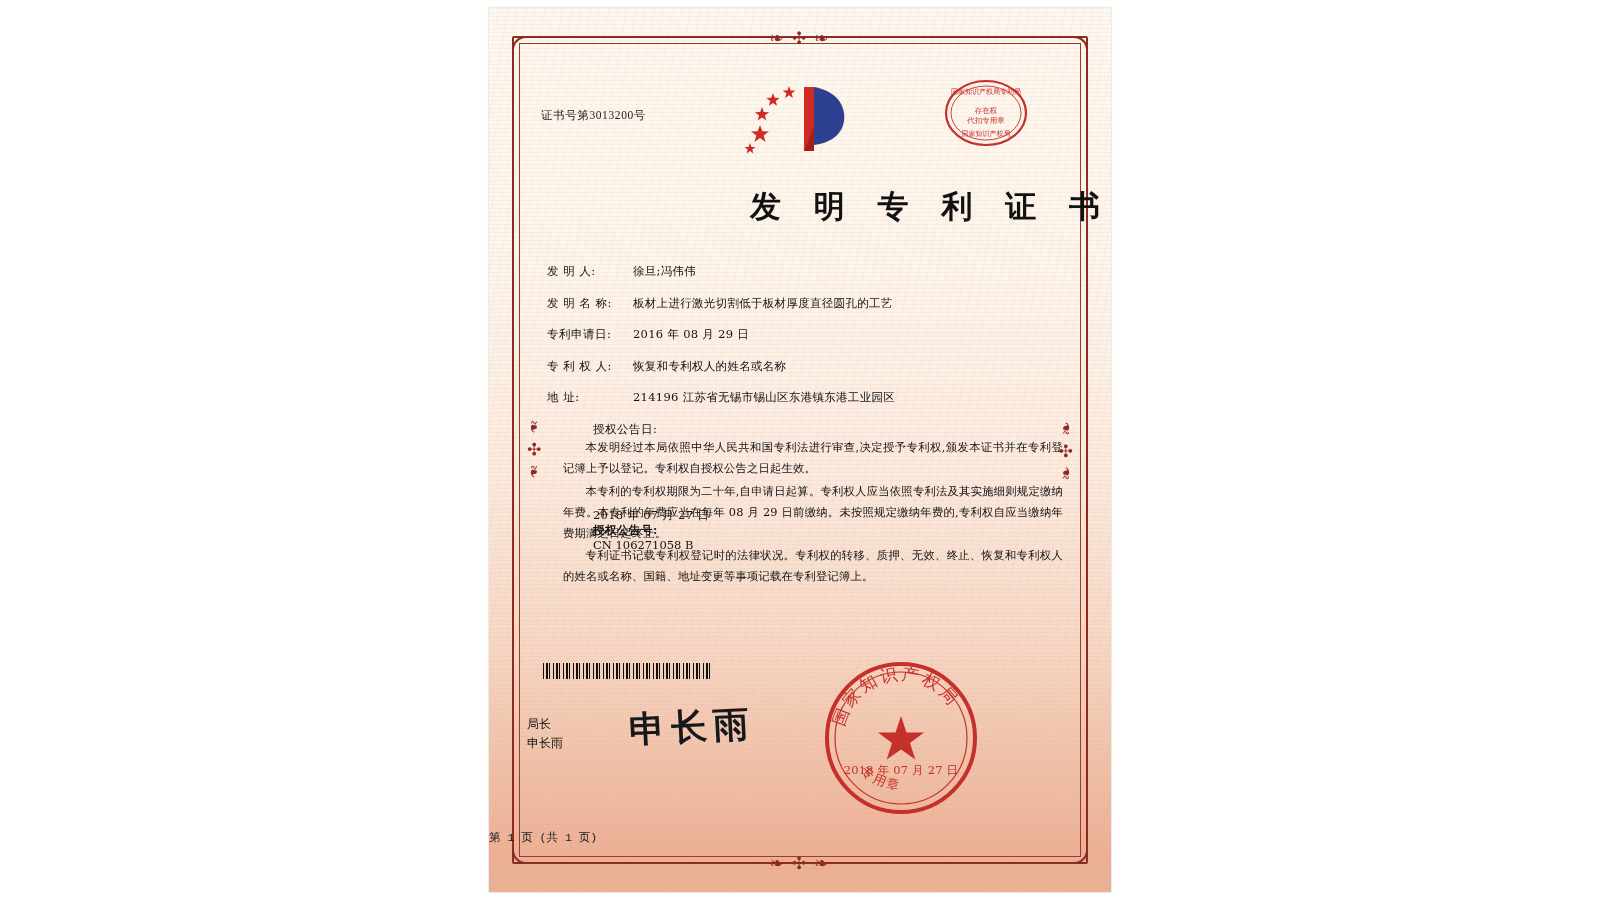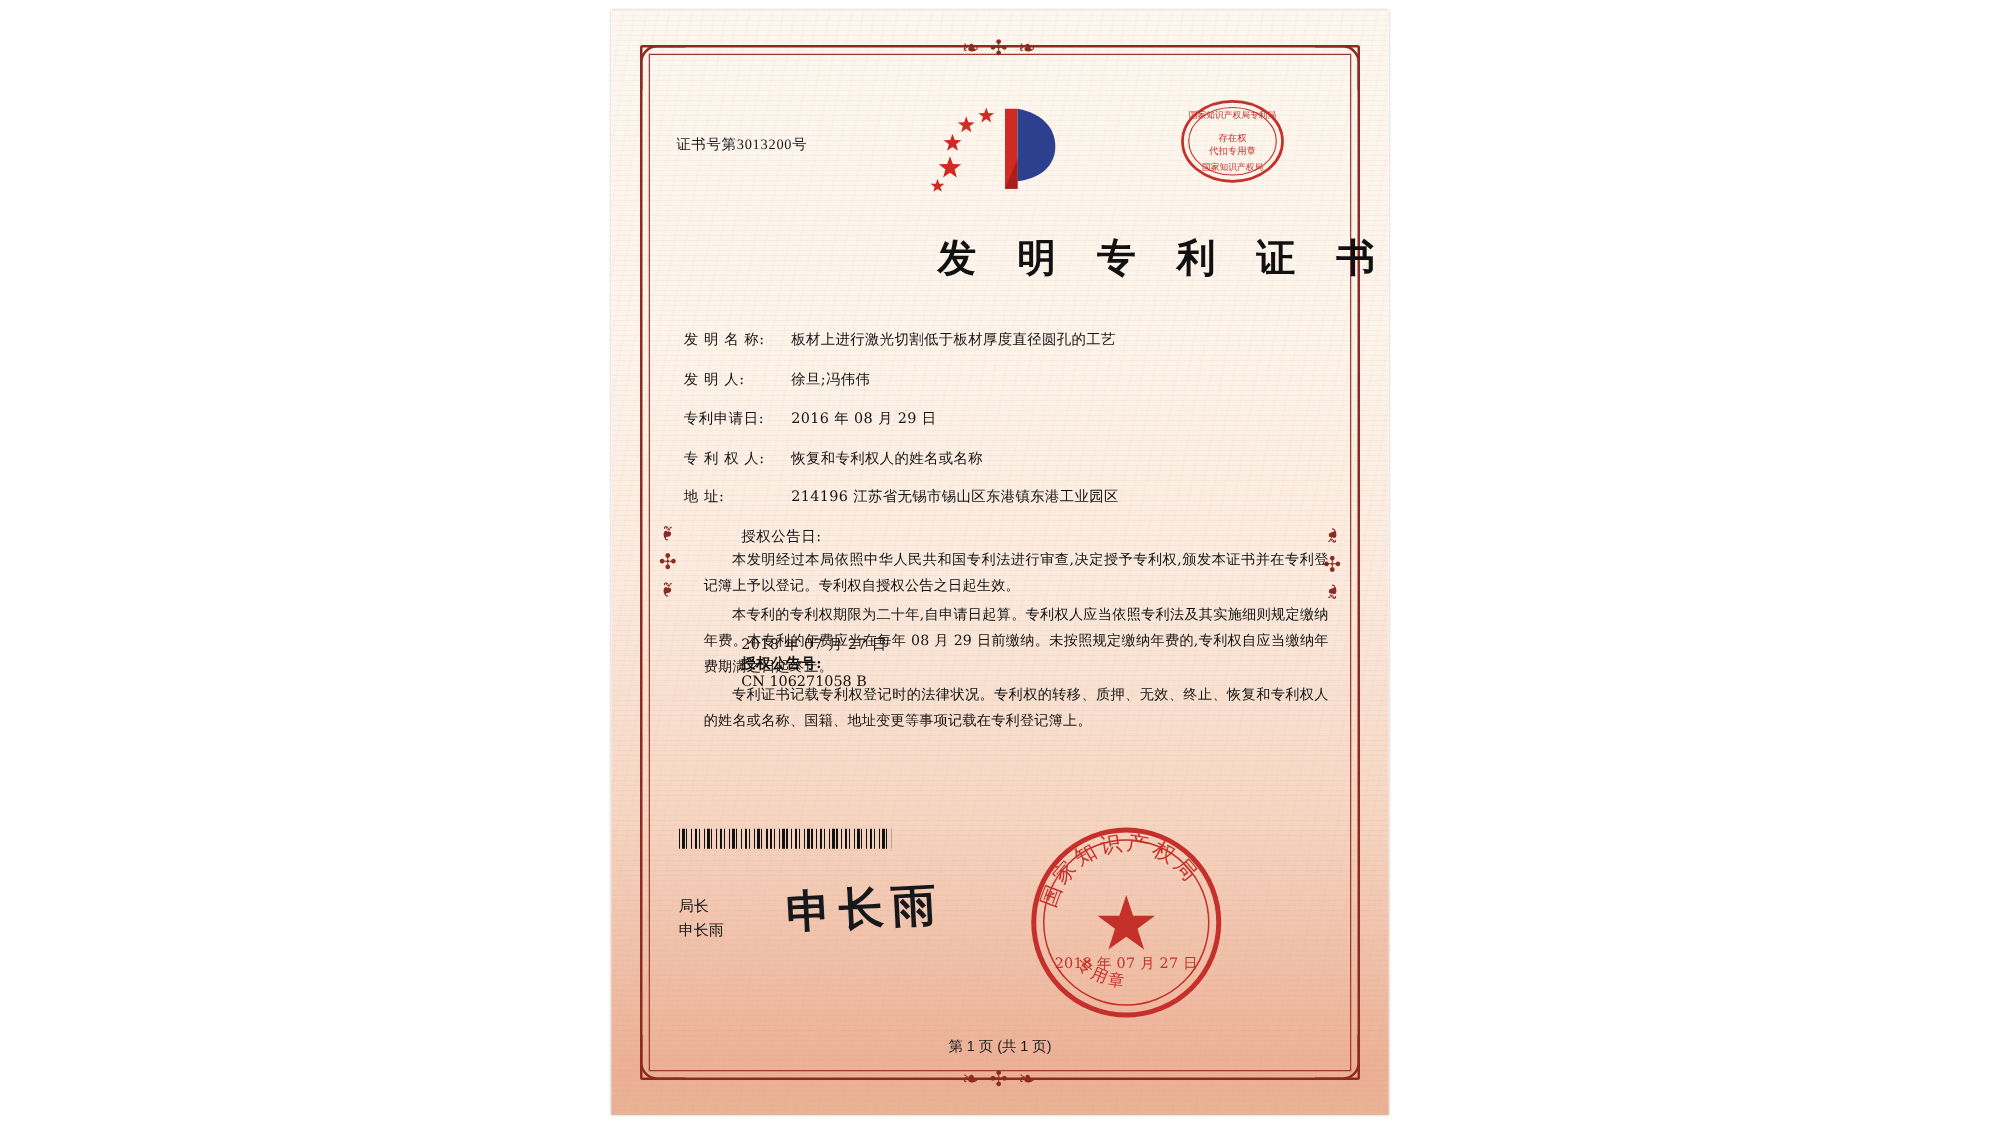--- a/index.html
+++ b/index.html
@@ -221,23 +221,23 @@
     background-image: repeating-linear-gradient(
       to right,
       #111 0px, #111 1px, transparent 1px, transparent 3px,
       #111 3px, #111 5px, transparent 5px, transparent 6px,
       #111 6px, #111 7px, transparent 7px, transparent 10px);
   }
 
   
   .sig-label {
     position: absolute;
-    left: 54px;
+    left: 38px;
     top: 708px;
-    font-family: Liberation Sans, sans-serif;
+    font-family: Liberation Mono, monospace;
     font-size: 12px;
     line-height: 1.55;
     color: #111;
   }
   .signature {
     position: absolute;
     left: 140px;
     top: 695px;
     font-family: "DejaVu Serif", serif;
     font-size: 36px;
@@ -266,22 +266,22 @@
     color: #c5302a;
     letter-spacing: 0.2px;
   }
 
   
   .footer {
     position: absolute;
     left: 0;
     right: 0;
     bottom: 47px;
-    text-align: center;
-    font-family: Liberation Sans, sans-serif;
+    text-align: left;
+    font-family: Liberation Mono, monospace;
     font-size: 11.5px;
     color: #1a1a1a;
   }
 </style>
 </head>
 <body>
 
 <div id="page">
 
   <div class="certificate">
@@ -328,26 +328,26 @@
         <text x="43" y="43" font-size="7.5" fill="#c5302a" text-anchor="middle" font-family="DejaVu Serif, serif">存在权</text>
         <text x="43" y="53" font-size="7.5" fill="#c5302a" text-anchor="middle" font-family="DejaVu Serif, serif">代扣专用章</text>
         <text x="43" y="66" font-size="7" fill="#c5302a" text-anchor="middle" font-family="DejaVu Serif, serif">国家知识产权局</text>
       </svg>
     </div>
 
     <div class="title">发 明 专 利 证 书</div>
 
     <div class="fields">
       <div class="field-row">
+        <span class="field-label wide">发 明 人:</span>
+        <span class="field-value">徐旦;冯伟伟</span>
+      </div>
+      <div class="field-row">
         <span class="field-label wide">发 明 名 称:</span>
         <span class="field-value">板材上进行激光切割低于板材厚度直径圆孔的工艺</span>
-      </div>
-      <div class="field-row">
-        <span class="field-label wide">发 明 人:</span>
-        <span class="field-value">徐旦;冯伟伟</span>
       </div>
       <div class="field-row">
         <span class="field-label wide">专利申请日:</span>
         <span class="field-value">2016 年 08 月 29 日</span>
       </div>
       <div class="field-row">
         <span class="field-label wide">专 利 权 人:</span>
         <span class="field-value">恢复和专利权人的姓名或名称</span>
       </div>
       <div class="field-row">

